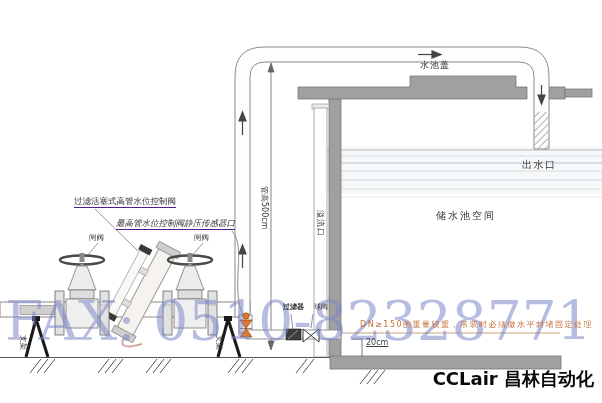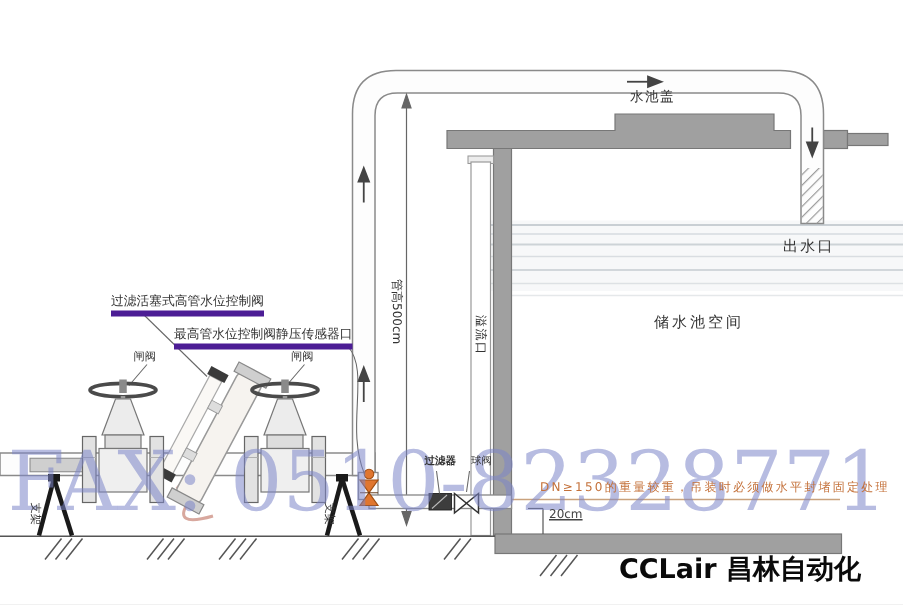--- a/index.html
+++ b/index.html
@@ -5,29 +5,29 @@
   html,body{margin:0;padding:0;background:#e8e8e8;}
   #stage{
     position:relative;width:602px;height:403px;background:#ffffff;
     overflow:hidden;font-family:"DejaVu Sans",sans-serif;
   }
   #diagram-svg{position:absolute;left:0;top:0;}
   .lbl{
     position:absolute;color:#333;white-space:nowrap;line-height:1.05;
     font-family:"DejaVu Sans",sans-serif;
   }
-  .underline{border-bottom:4px solid #4c1d95;padding-bottom:1px;}
+  .underline{border-bottom:1px solid #4c1d95;padding-bottom:1px;}
   .rot90{transform:rotate(90deg);transform-origin:0 0;}
   .wm{
     position:absolute;left:5px;font-family:"DejaVu Serif",serif;
     font-size:55px;color:rgba(124,133,201,0.55);letter-spacing:0px;
     white-space:nowrap;line-height:1;
   }
   .brand{
-    position:absolute;right:28px;top:367px;font-weight:bold;font-size:18px;
+    position:absolute;right:8px;top:367px;font-weight:bold;font-size:18px;
     color:#0a0a0a;font-family:"DejaVu Sans",sans-serif;white-space:nowrap;
   }
   .note{color:#c4713a;letter-spacing:1.5px;padding-left:21px;}
 </style>
 </head>
 <body>
 
 <div id="stage">
 
   <svg id="diagram-svg" width="602" height="403" viewBox="0 0 602 403">
@@ -195,21 +195,21 @@
     <g stroke="#1a1a1a" stroke-width="3">
       <rect x="224" y="316" width="8" height="5" fill="#1a1a1a" stroke="none"></rect>
       <line x1="228" y1="319" x2="218" y2="357"></line>
       <line x1="228" y1="319" x2="240" y2="357"></line>
     </g>
   </svg>
 
   <div class="wm" style="top:294px;">FAX: 0510-82328771</div>
 
   <div class="lbl underline" style="left:74px;top:197px;font-size:8.5px;">过滤活塞式高管水位控制阀</div>
-  <div class="lbl underline" style="left:116px;top:219px;font-size:8.5px;">最高管水位控制阀静压传感器口</div>
+  <div class="lbl underline" style="left:116px;top:219px;font-size:8.5px;font-style:italic;">最高管水位控制阀静压传感器口</div>
   <div class="lbl" style="left:89px;top:234px;font-size:7.5px;">闸阀</div>
   <div class="lbl" style="left:194px;top:234px;font-size:7.5px;">闸阀</div>
   <div class="lbl" style="left:420px;top:61px;font-size:9px;letter-spacing:1px;">水池盖</div>
   <div class="lbl" style="left:522px;top:160px;font-size:10px;letter-spacing:1.5px;">出水口</div>
   <div class="lbl" style="left:436px;top:211px;font-size:10px;letter-spacing:2px;">储水池空间</div>
   <div class="lbl rot90" style="left:324px;top:210px;font-size:8px;letter-spacing:1px;">溢流口</div>
   <div class="lbl rot90" style="left:268px;top:186px;font-size:8px;">管高500cm</div>
   <div class="lbl rot90" style="left:27px;top:335px;font-size:7.5px;">支架</div>
   <div class="lbl rot90" style="left:223px;top:335px;font-size:7.5px;">支架</div>
   <div class="lbl" style="left:283px;top:304px;font-size:7px;font-weight:bold;">过滤器</div>

